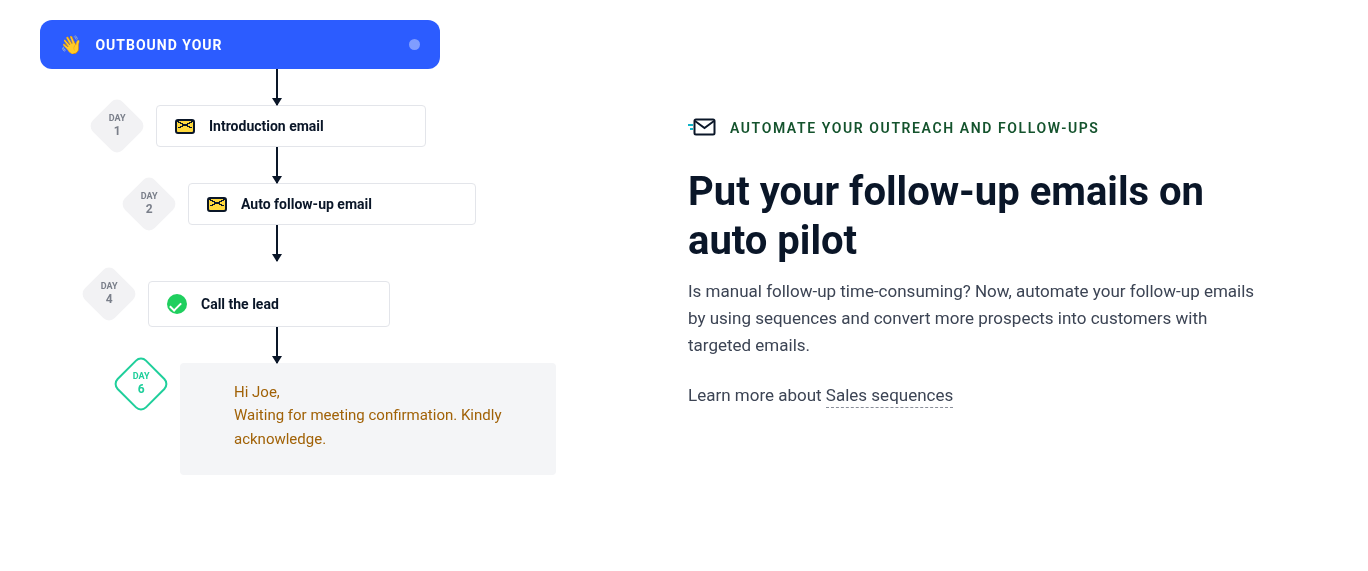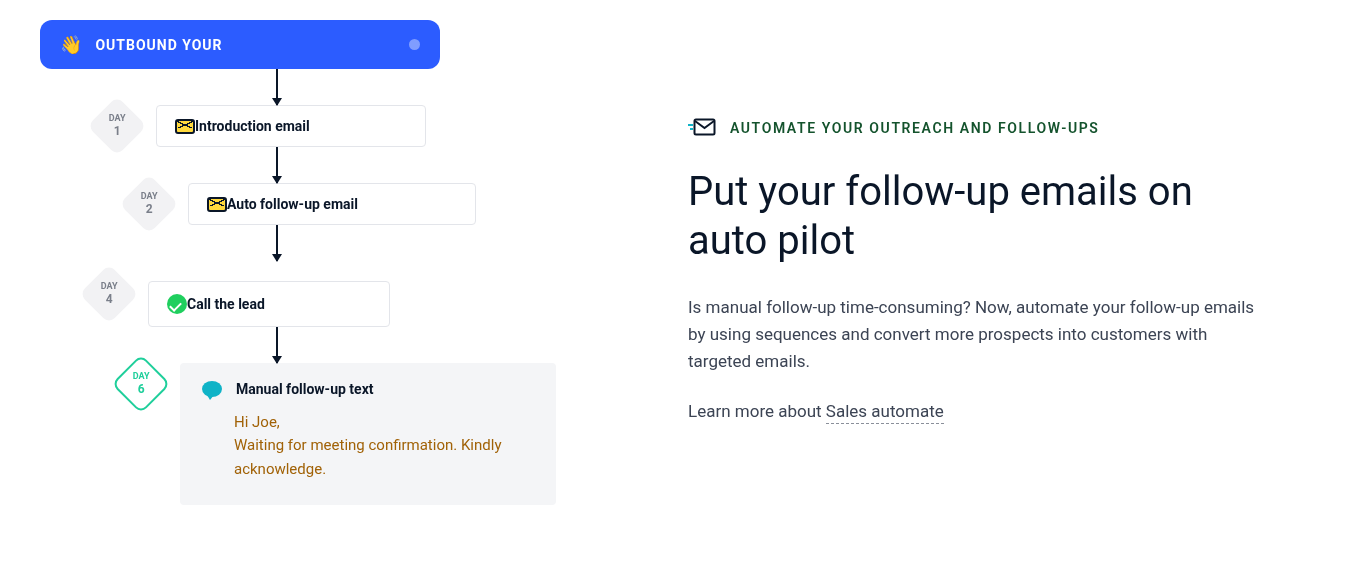--- a/index.html
+++ b/index.html
@@ -111,20 +111,21 @@
     margin-top: 1px;
   }
 
   .step-card {
     background: #fff;
     border: 1px solid #e3e5ea;
     border-radius: 4px;
     padding: 12px 18px;
     display: flex;
     align-items: center;
+    gap: 14px;
     width: 270px;
     font-size: 14px;
     font-weight: 700;
     color: #0a1628;
   }
   .step-card.wide {
     width: 376px;
     flex-direction: column;
     align-items: stretch;
     background: #f4f5f7;
@@ -206,31 +207,31 @@
     color: #14532d;
     font-size: 14px;
     font-weight: 600;
     letter-spacing: 1.6px;
   }
   .eyebrow .env-icon {
     display: inline-flex;
   }
   .headline {
     font-size: 40px;
-    font-weight: 400;
+    font-weight: 700;
     line-height: 1.22;
     margin-top: 30px;
     color: #0a1628;
     max-width: 580px;
   }
   .body-text {
     font-size: 17px;
     line-height: 1.6;
     color: #3c4454;
-    margin-top: 28px;
+    margin-top: 12px;
     max-width: 580px;
   }
   .learn-more {
     font-size: 17px;
     color: #3c4454;
     margin-top: 26px;
   }
   .learn-more a {
     color: #3c4454;
     text-decoration: none;
@@ -302,24 +303,20 @@
       <div class="arrow"></div>
 
       <div class="step-row" style="align-items:flex-start;">
         <div class="day-diamond green" style="margin-left:80px;">
           <div class="day-diamond-inner">
             <span>DAY</span>
             <span class="num">6</span>
           </div>
         </div>
         <div class="step-card wide">
-          <div class="card-head">
-            <span class="icon-chat"></span>
-            <span>Manual follow-up text</span>
-          </div>
           <div class="card-body">
             <div>Hi Joe,</div>
             <div>Waiting for meeting confirmation. Kindly acknowledge.</div>
           </div>
         </div>
       </div>
 
     </div>
   </div>
 
@@ -334,16 +331,16 @@
         </svg>
       </span>
       <span>AUTOMATE YOUR OUTREACH AND FOLLOW-UPS</span>
     </div>
 
     <h1 class="headline">Put your follow-up emails on auto pilot</h1>
 
     <p class="body-text">Is manual follow-up time-consuming? Now, automate your follow-up emails by using sequences and convert more prospects into customers with targeted emails.</p>
 
     <p class="learn-more">
-      <span>Learn more about </span><a href="#">Sales automate</a>
+      <span>Learn more about </span><a href="#">Sales sequences</a>
     </p>
   </div>
 </div>
 
 </body></html>

